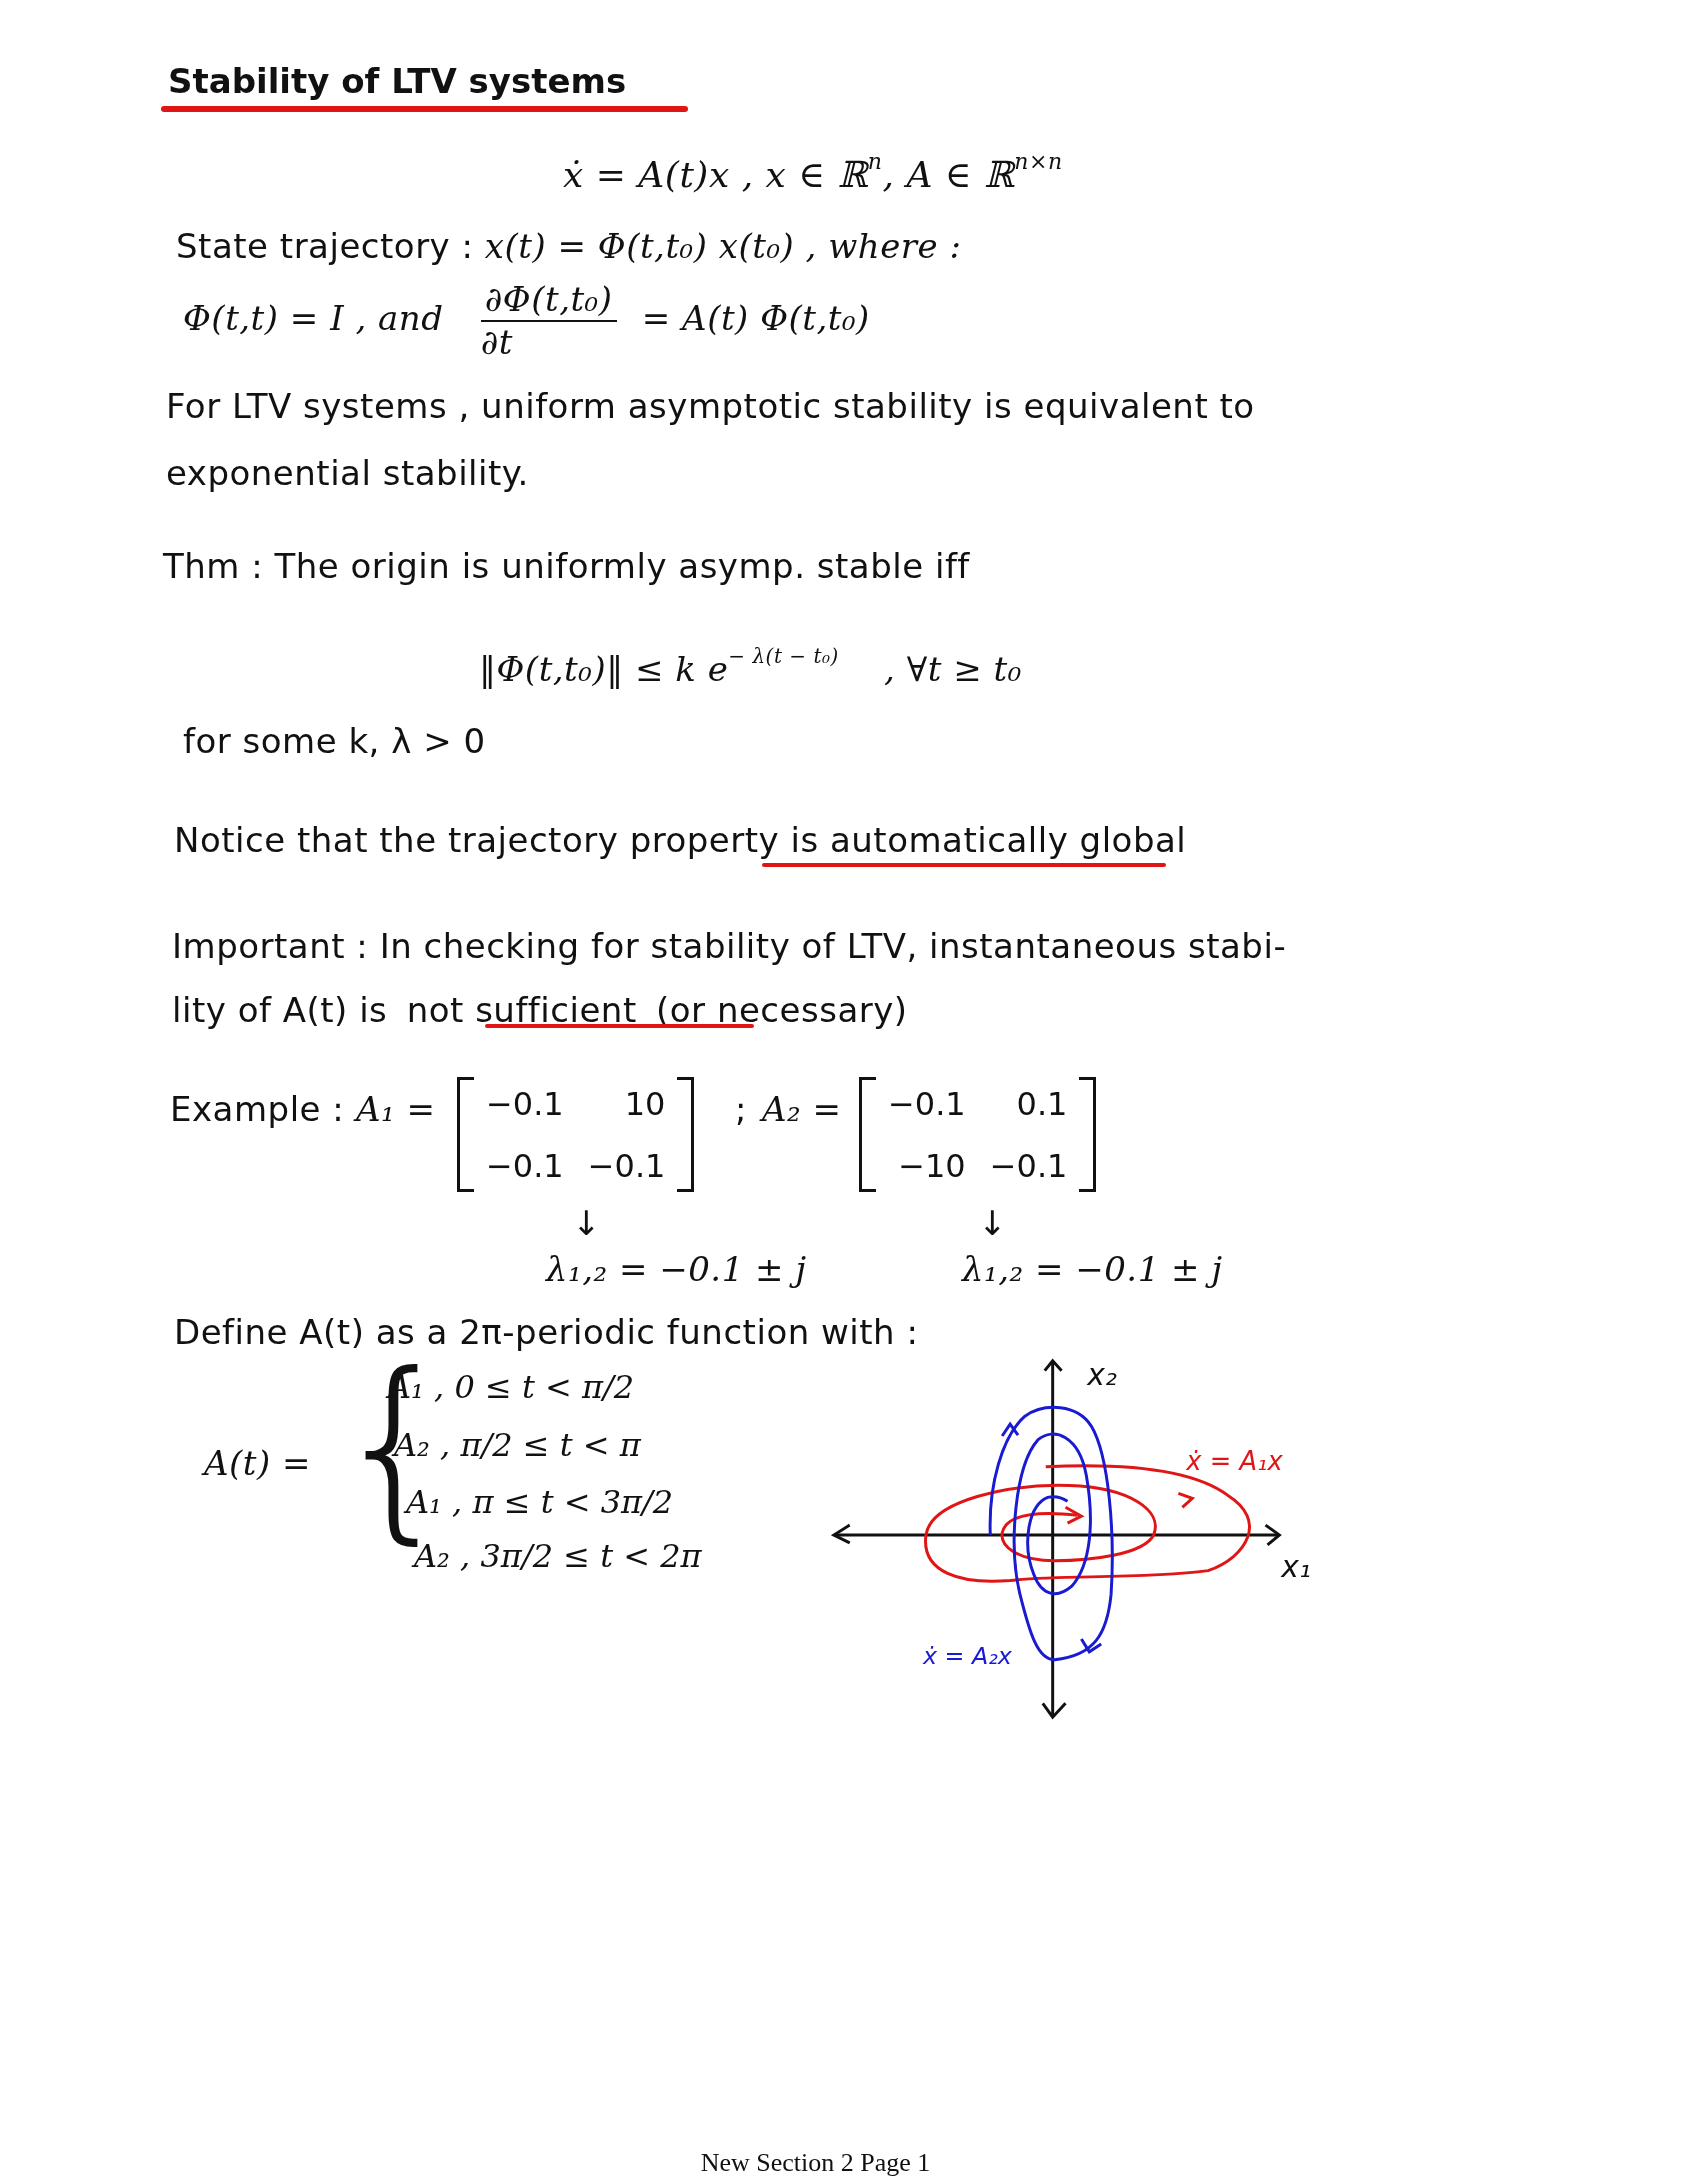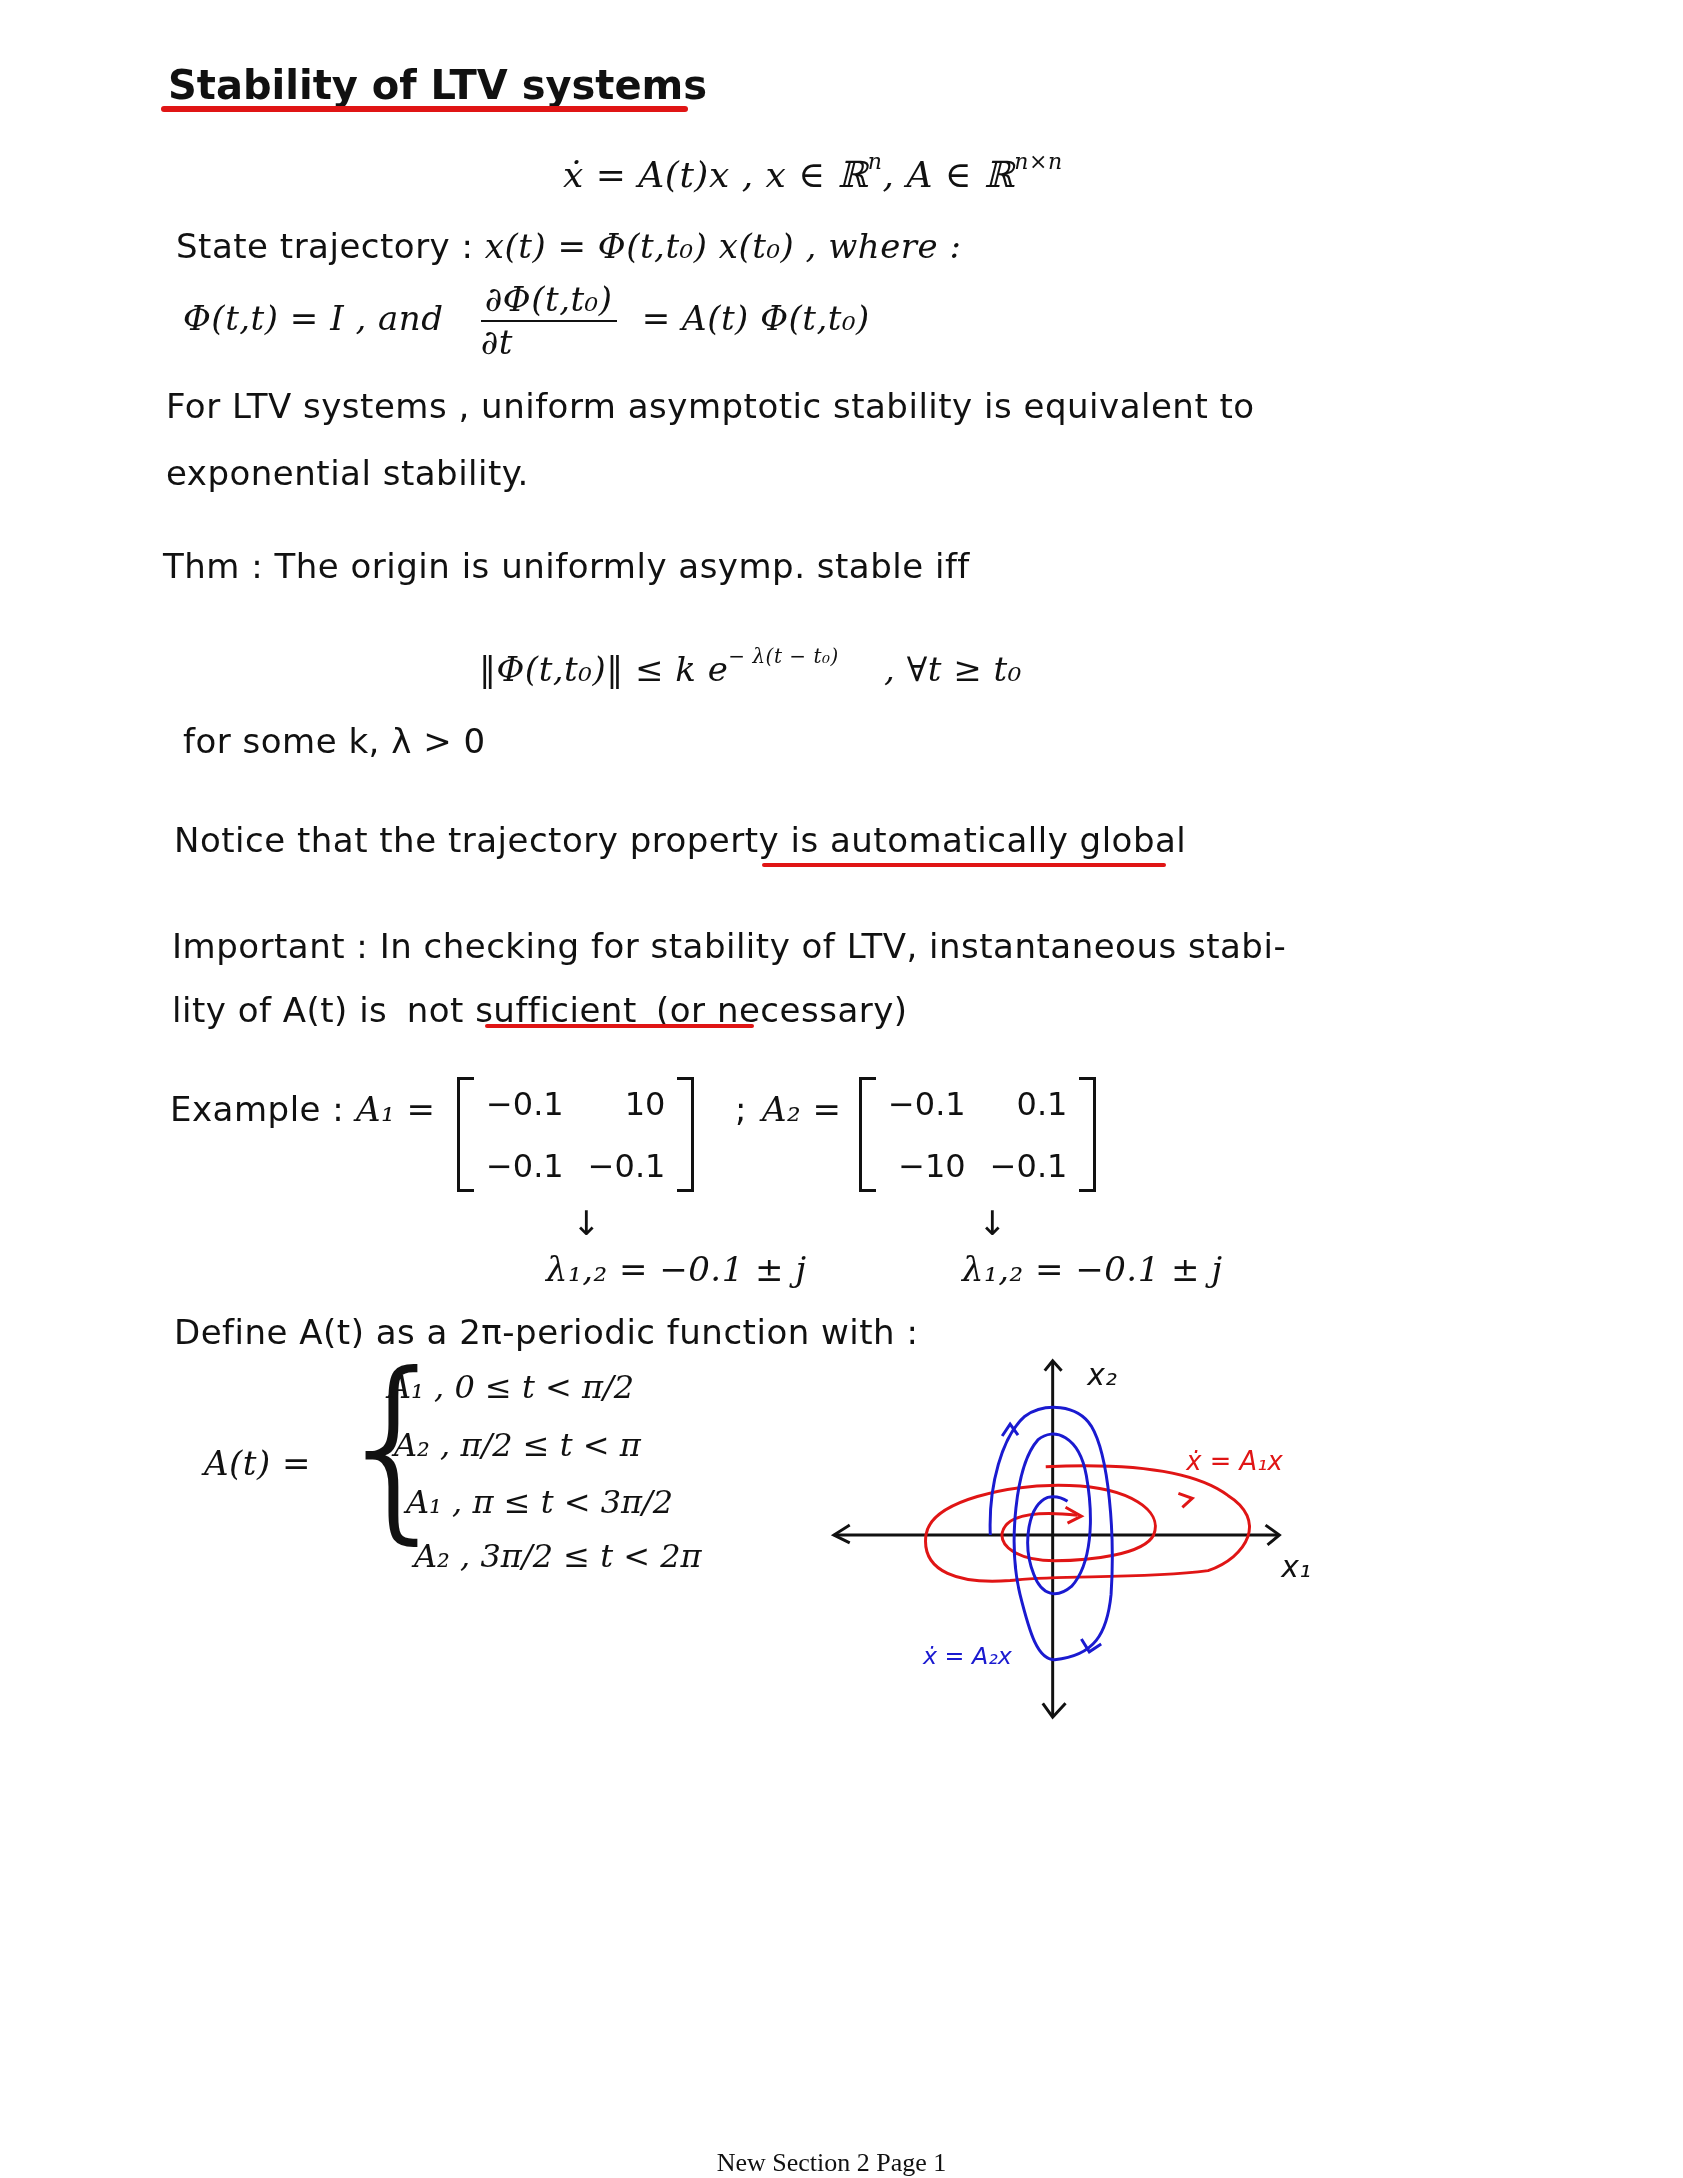--- a/index.html
+++ b/index.html
@@ -1,39 +1,39 @@
 <!DOCTYPE html>
 <html><head>
 <meta charset="utf-8">
 <style>
   html, body { margin: 0; padding: 0; background: #ffffff; }
   body { width: 1683px; height: 2178px; position: relative; overflow: hidden;
          font-family: "DejaVu Sans", sans-serif; color: #111; }
   .hw { position: absolute; font-family: "DejaVu Sans", sans-serif; font-size: 34px;
         line-height: 1.2; white-space: nowrap; letter-spacing: 0.5px; }
-  .title { font-size: 40px; font-weight: bold; letter-spacing: 0; }
+  .title { font-size: 34px; font-weight: bold; letter-spacing: 0; }
   .red-ul { position: absolute; height: 6px; background: #e01515; border-radius: 3px; }
   .red-ul.thin { height: 4px; }
   .eq { font-family: "DejaVu Serif", serif; font-style: italic; }
   .sup { font-size: 22px; vertical-align: 18px; }
   .frac { display: inline-flex; flex-direction: column; vertical-align: middle; }
   .frac .num { border-bottom: 2px solid #111; padding: 0 4px; }
   .matrix { position: absolute; display: flex; align-items: center; }
   .bracket { width: 14px; height: 109px; border: 3px solid #111; }
   .bracket.l { border-right: none; }
   .bracket.r { border-left: none; }
   .mgrid { display: grid; grid-template-columns: auto auto; column-gap: 44px; row-gap: 16px;
            padding: 0 12px; font-size: 32px; gap: 24px; }
   .mgrid span { text-align: right; }
   .arrow { position: absolute; font-size: 34px; }
   .brace { position: absolute; font-size: 198px; line-height: 1; font-weight: 200; color: #111;
            font-family: "DejaVu Sans", sans-serif; }
   .case { position: absolute; font-size: 32px; white-space: nowrap; }
   .footer { position: absolute; left: 0; width: 1631px; top: 2148px; text-align: center;
-            font-family: "Liberation Serif", serif; font-size: 26px; color: #111; margin-left: 16px; }
+            font-family: "Liberation Serif", serif; font-size: 26px; color: #111; }
   svg text { font-family: "DejaVu Sans", sans-serif; }
 </style>
 </head>
 <body>
 
 <div class="hw title" style="left:168px; top:61px;">Stability of LTV systems</div>
 <div class="red-ul" style="left:161px; top:106px; width:527px;"></div>
 
 <div class="hw eq" style="left:563px; top:149px; font-size:36px;">
   <span>ẋ = A(t)x ,</span>

